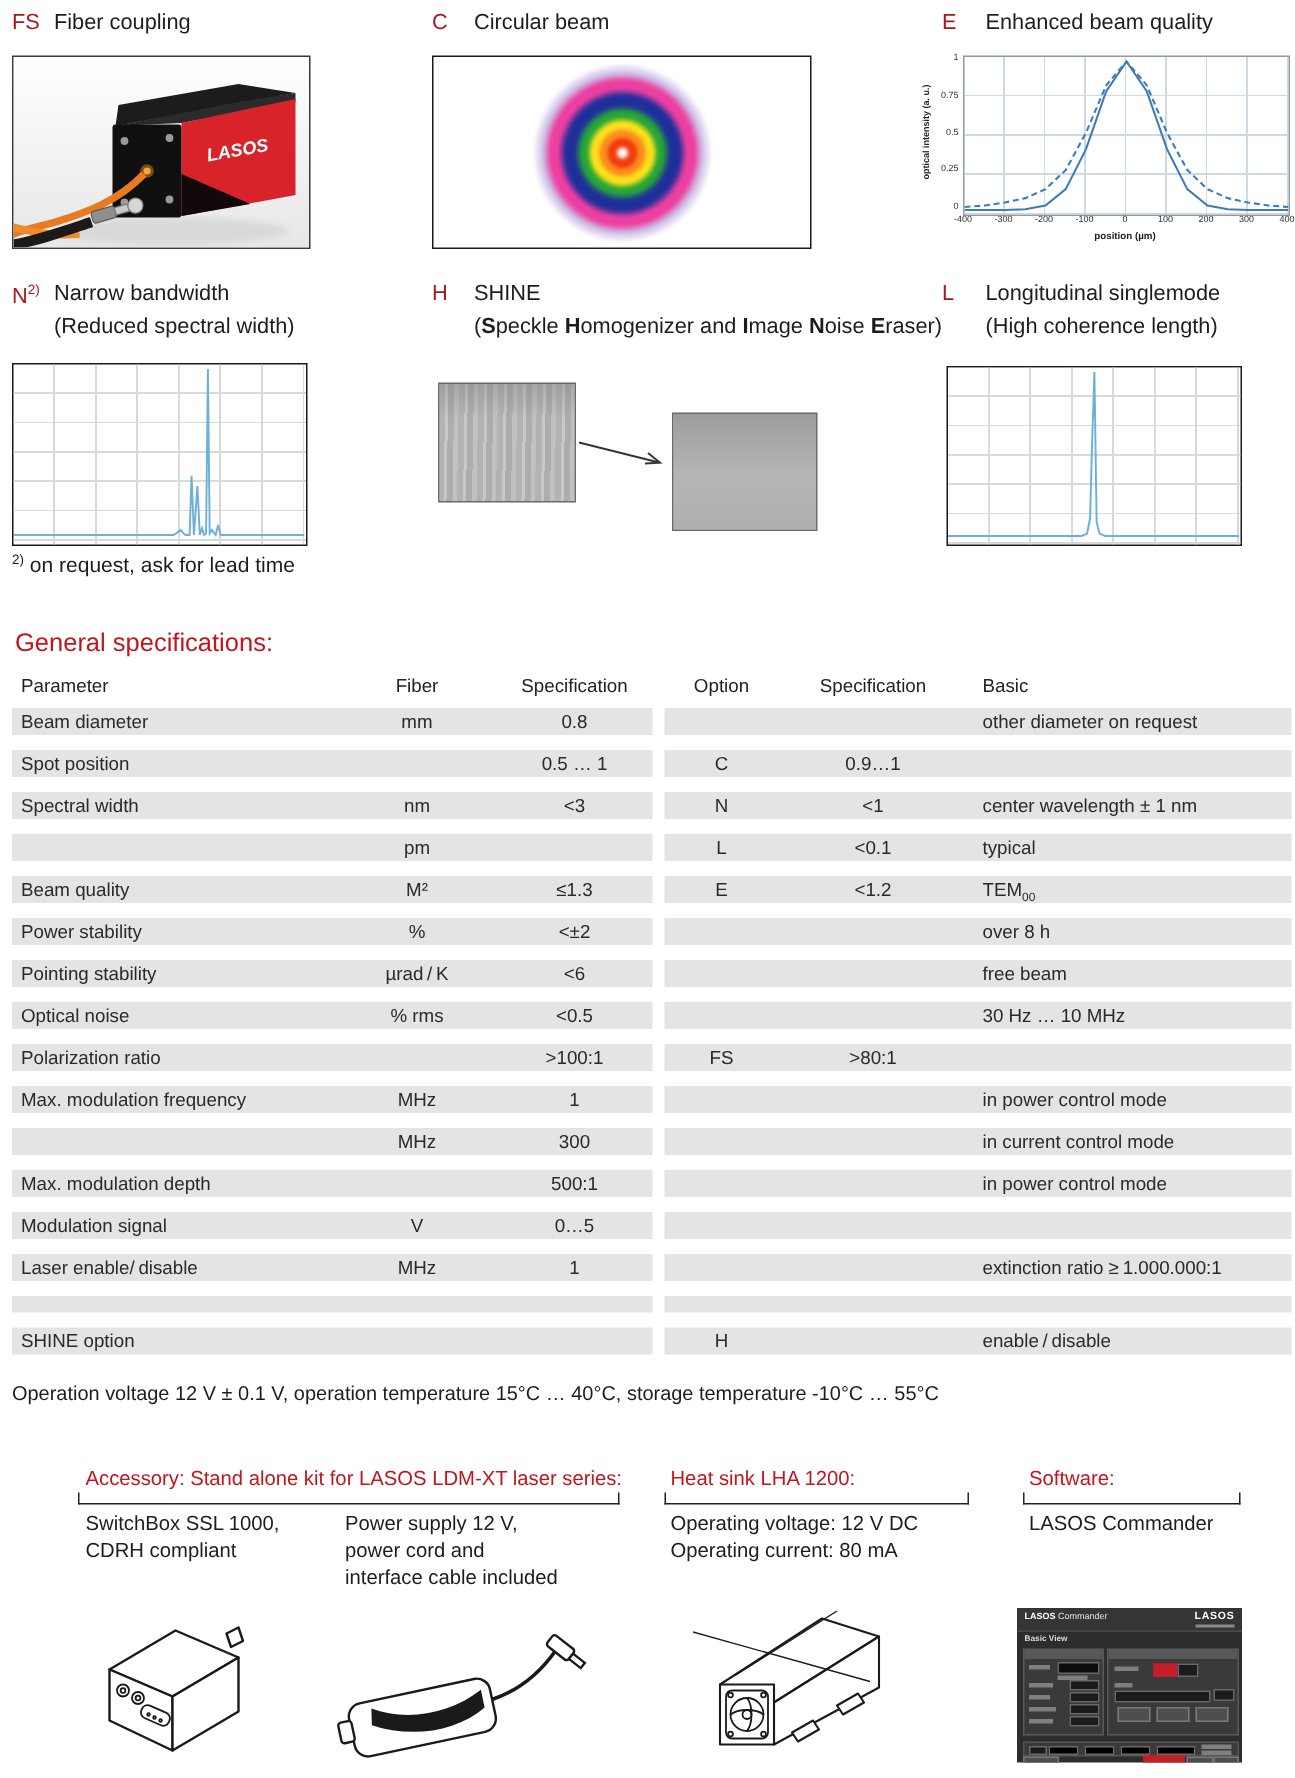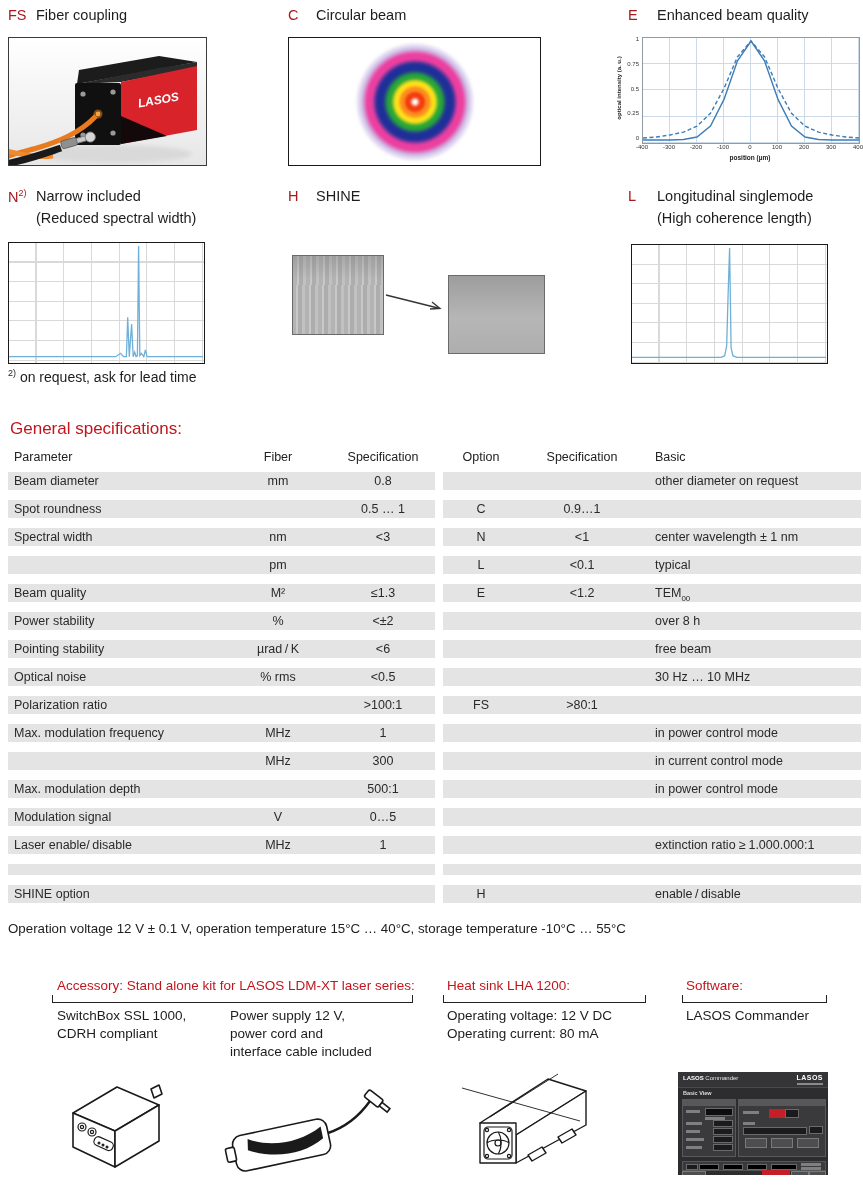--- a/index.html
+++ b/index.html
@@ -158,25 +158,26 @@
         <div class="e-xtick" style="left: 128px;">0</div>
         <div class="e-xtick" style="left: 155px;">100</div>
         <div class="e-xtick" style="left: 182px;">200</div>
         <div class="e-xtick" style="left: 209px;">300</div>
         <div class="e-xtick" style="left: 236px;">400</div>
       </div>
     <div class="e-xlabel">position (µm)</div>
   </div>
 
   <span class="feat-code" style="left:8px;top:188px"><span>N</span><sup>2)</sup></span>
-  <span class="feat-title" style="left:36px;top:188px">Narrow included</span>
+  <span class="feat-title" style="left:36px;top:188px">Narrow bandwidth</span>
   <span class="feat-sub" style="left:36px;top:210px">(Reduced spectral width)</span>
 
   <span class="feat-code" style="left:288px;top:188px">H</span>
   <span class="feat-title" style="left:316px;top:188px">SHINE</span>
+  <span class="feat-sub" style="left:316px;top:210px"><span>(</span><b>S</b><span>peckle </span><b>H</b><span>omogenizer and </span><b>I</b><span>mage </span><b>N</b><span>oise </span><b>E</b><span>raser)</span></span>
 
   <span class="feat-code" style="left:628px;top:188px">L</span>
   <span class="feat-title" style="left:657px;top:188px">Longitudinal singlemode</span>
   <span class="feat-sub" style="left:657px;top:210px">(High coherence length)</span>
 
   <div class="graph-frame" style="left:8px;top:242px;width:197px;height:122px;">
     <div class="grid-nl"></div>
     <svg id="n-svg" width="194" height="119" style="position:absolute;left:0;top:0">
         <polyline points="0.0,113.7 106.7,113.7 111.5,110.3 114.5,113.7 117.4,113.7 118.7,74.2 120.3,113.7 122.6,81.0 124.2,113.7 125.7,109.2 127.1,113.7 128.4,112.6 129.6,3.0 130.8,112.6 132.3,110.3 134.8,113.7 136.4,107.0 138.1,113.7 141.6,113.7 194.0,113.7" fill="none" stroke="#6fb0d8" stroke-width="1.3"></polyline>
       </svg>
@@ -214,21 +215,21 @@
           <span class="t-spec" style="line-height: 18px;">0.8</span>
         </div>
         <div class="t-right">
           <span class="t-opt" style="line-height: 18px;"></span>
           <span class="t-ospec" style="line-height: 18px;"></span>
           <span class="t-remark" style="line-height: 18px;">other diameter on request</span>
         </div>
       </div>
       <div class="t-row" style="top: 500px; height: 18px;">
         <div class="t-left">
-          <span class="t-param" style="line-height: 18px;">Spot roundness</span>
+          <span class="t-param" style="line-height: 18px;">Spot position</span>
           <span class="t-unit" style="line-height: 18px;"></span>
           <span class="t-spec" style="line-height: 18px;">0.5 … 1</span>
         </div>
         <div class="t-right">
           <span class="t-opt" style="line-height: 18px;">C</span>
           <span class="t-ospec" style="line-height: 18px;">0.9…1</span>
           <span class="t-remark" style="line-height: 18px;"></span>
         </div>
       </div>
       <div class="t-row" style="top: 528px; height: 18px;">

